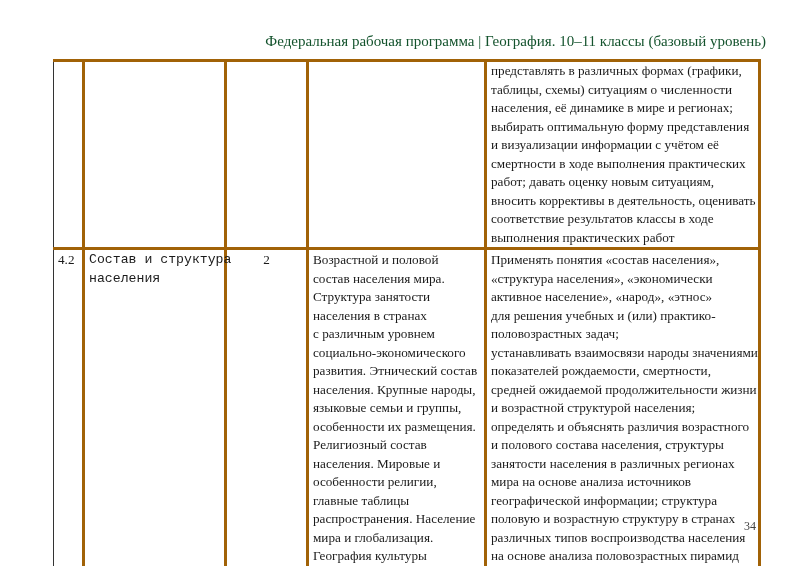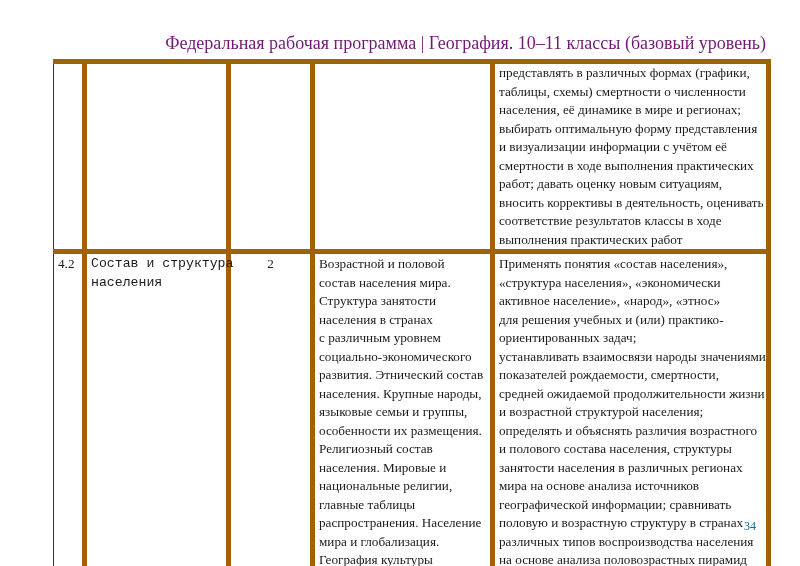--- a/index.html
+++ b/index.html
@@ -1,21 +1,21 @@
 <!DOCTYPE html>
 <html><head>
 <meta charset="utf-8">
 <style>
   html, body { margin: 0; padding: 0; background: #ffffff; }
   body { width: 800px; height: 566px; position: relative; overflow: hidden;
          font-family: "Liberation Serif", "DejaVu Serif", serif; color: #1a1a1a; }
-  .header { position: absolute; top: 33px; right: 34px; font-size: 18px; color: #701a75; white-space: nowrap; }
-  .page-num { position: absolute; top: 519px; left: 744px; font-size: 12px; color: #0369a1; }
+  .header { position: absolute; top: 33px; right: 34px; font-size: 15px; color: #14532d; white-space: nowrap; }
+  .page-num { position: absolute; top: 519px; left: 744px; font-size: 12px; color: #404040; }
   table { position: absolute; top: 59px; left: 53px; border-collapse: collapse; table-layout: fixed; width: 698px; }
-  td { border: 5px solid #a16207; vertical-align: top; padding: 0 4px; font-size: 13.2px; line-height: 18.5px; }
+  td { border: 3px solid #a16207; vertical-align: top; padding: 0 4px; font-size: 13.2px; line-height: 18.5px; }
   td.num { border-left: 1.5px solid #333; }
   td.hours { text-align: center; border-right: 1px solid #999; border-left: 1px solid #999; }
   tr.r1 td { height: 165px; padding-top: 0px; }
   tr.r2 td { height: 281px; padding-top: 1px; margin-left: 25px; }
   td.col1 { width: 20px; }
   td.col2 { width: 131px; font-family: Liberation Mono, monospace; }
   td.col3 { width: 71px; }
   td.col4 { width: 167px; }
   td.col5 { width: 263px; }
   .line { display: block; white-space: nowrap; }
@@ -27,21 +27,21 @@
 
 <table>
   <tbody>
       <tr class="r1">
     <td class="col1 num"></td>
     <td class="col2"></td>
     <td class="col3 hours"></td>
     <td class="col4"></td>
     <td class="col5">
       <span class="line">представлять в различных формах (графики,</span>
-      <span class="line">таблицы, схемы) смертности о численности</span>
+      <span class="line">таблицы, схемы) ситуациям о численности</span>
       <span class="line">населения, её динамике в мире и регионах;</span>
       <span class="line">выбирать оптимальную форму представления</span>
       <span class="line">и визуализации информации с учётом её</span>
       <span class="line">смертности в ходе выполнения практических</span>
       <span class="line">работ; давать оценку новым ситуациям,</span>
       <span class="line">вносить коррективы в деятельность, оценивать</span>
       <span class="line">соответствие результатов классы в ходе</span>
       <span class="line">выполнения практических работ</span>
     </td>
   </tr>
@@ -58,41 +58,41 @@
       <span class="line">Структура занятости</span>
       <span class="line">населения в странах</span>
       <span class="line">с различным уровнем</span>
       <span class="line">социально-экономического</span>
       <span class="line">развития. Этнический состав</span>
       <span class="line">населения. Крупные народы,</span>
       <span class="line">языковые семьи и группы,</span>
       <span class="line">особенности их размещения.</span>
       <span class="line">Религиозный состав</span>
       <span class="line">населения. Мировые и</span>
-      <span class="line">национальные религии,</span>
+      <span class="line">особенности религии,</span>
       <span class="line">главные таблицы</span>
       <span class="line">распространения. Население</span>
       <span class="line">мира и глобализация.</span>
       <span class="line">География культуры</span>
     </td>
     <td class="col5">
       <span class="line">Применять понятия «состав населения»,</span>
       <span class="line">«структура населения», «экономически</span>
       <span class="line">активное население», «народ», «этнос»</span>
       <span class="line">для решения учебных и (или) практико-</span>
-      <span class="line">ориентированных задач;</span>
+      <span class="line">половозрастных задач;</span>
       <span class="line">устанавливать взаимосвязи народы значениями</span>
       <span class="line">показателей рождаемости, смертности,</span>
       <span class="line">средней ожидаемой продолжительности жизни</span>
       <span class="line">и возрастной структурой населения;</span>
       <span class="line">определять и объяснять различия возрастного</span>
       <span class="line">и полового состава населения, структуры</span>
       <span class="line">занятости населения в различных регионах</span>
       <span class="line">мира на основе анализа источников</span>
-      <span class="line">географической информации; сравнивать</span>
+      <span class="line">географической информации; структура</span>
       <span class="line">половую и возрастную структуру в странах</span>
       <span class="line">различных типов воспроизводства населения</span>
       <span class="line">на основе анализа половозрастных пирамид</span>
     </td>
   </tr>
 </tbody>
   </table>
 
 <div class="page-num">34</div>
 

